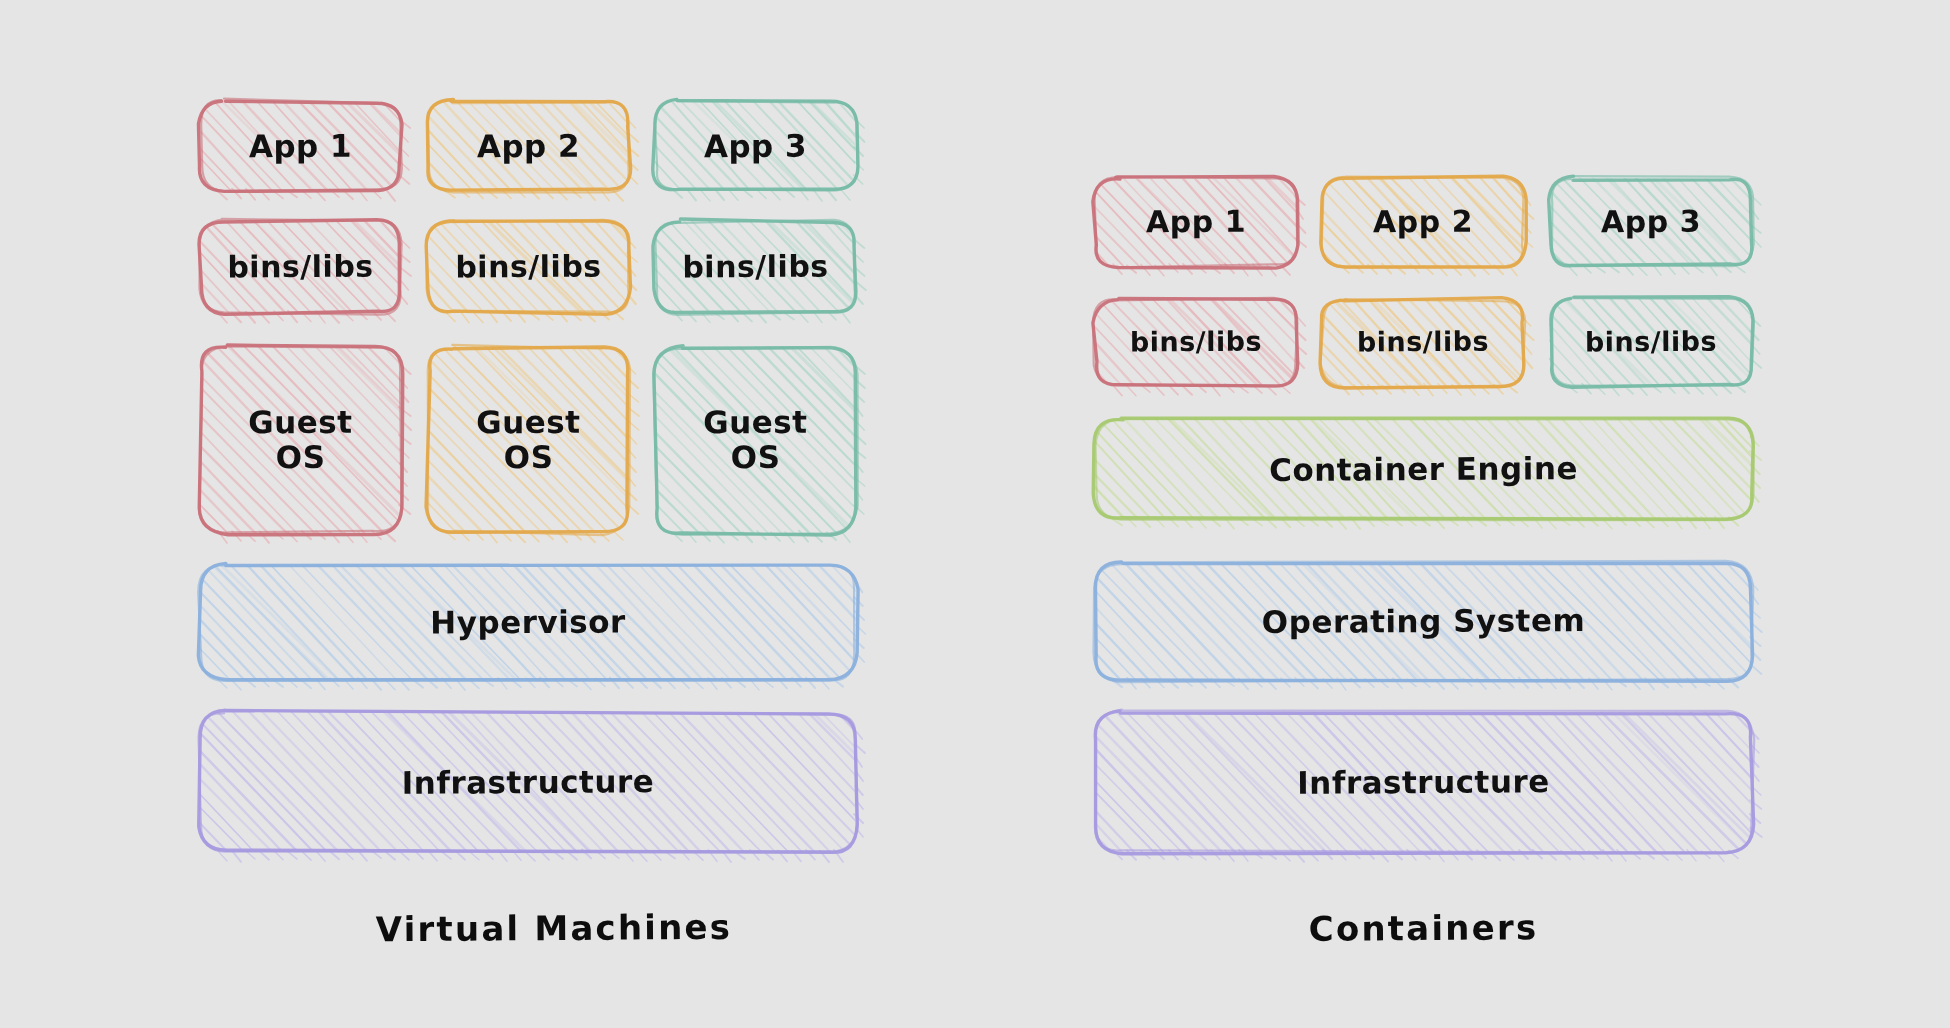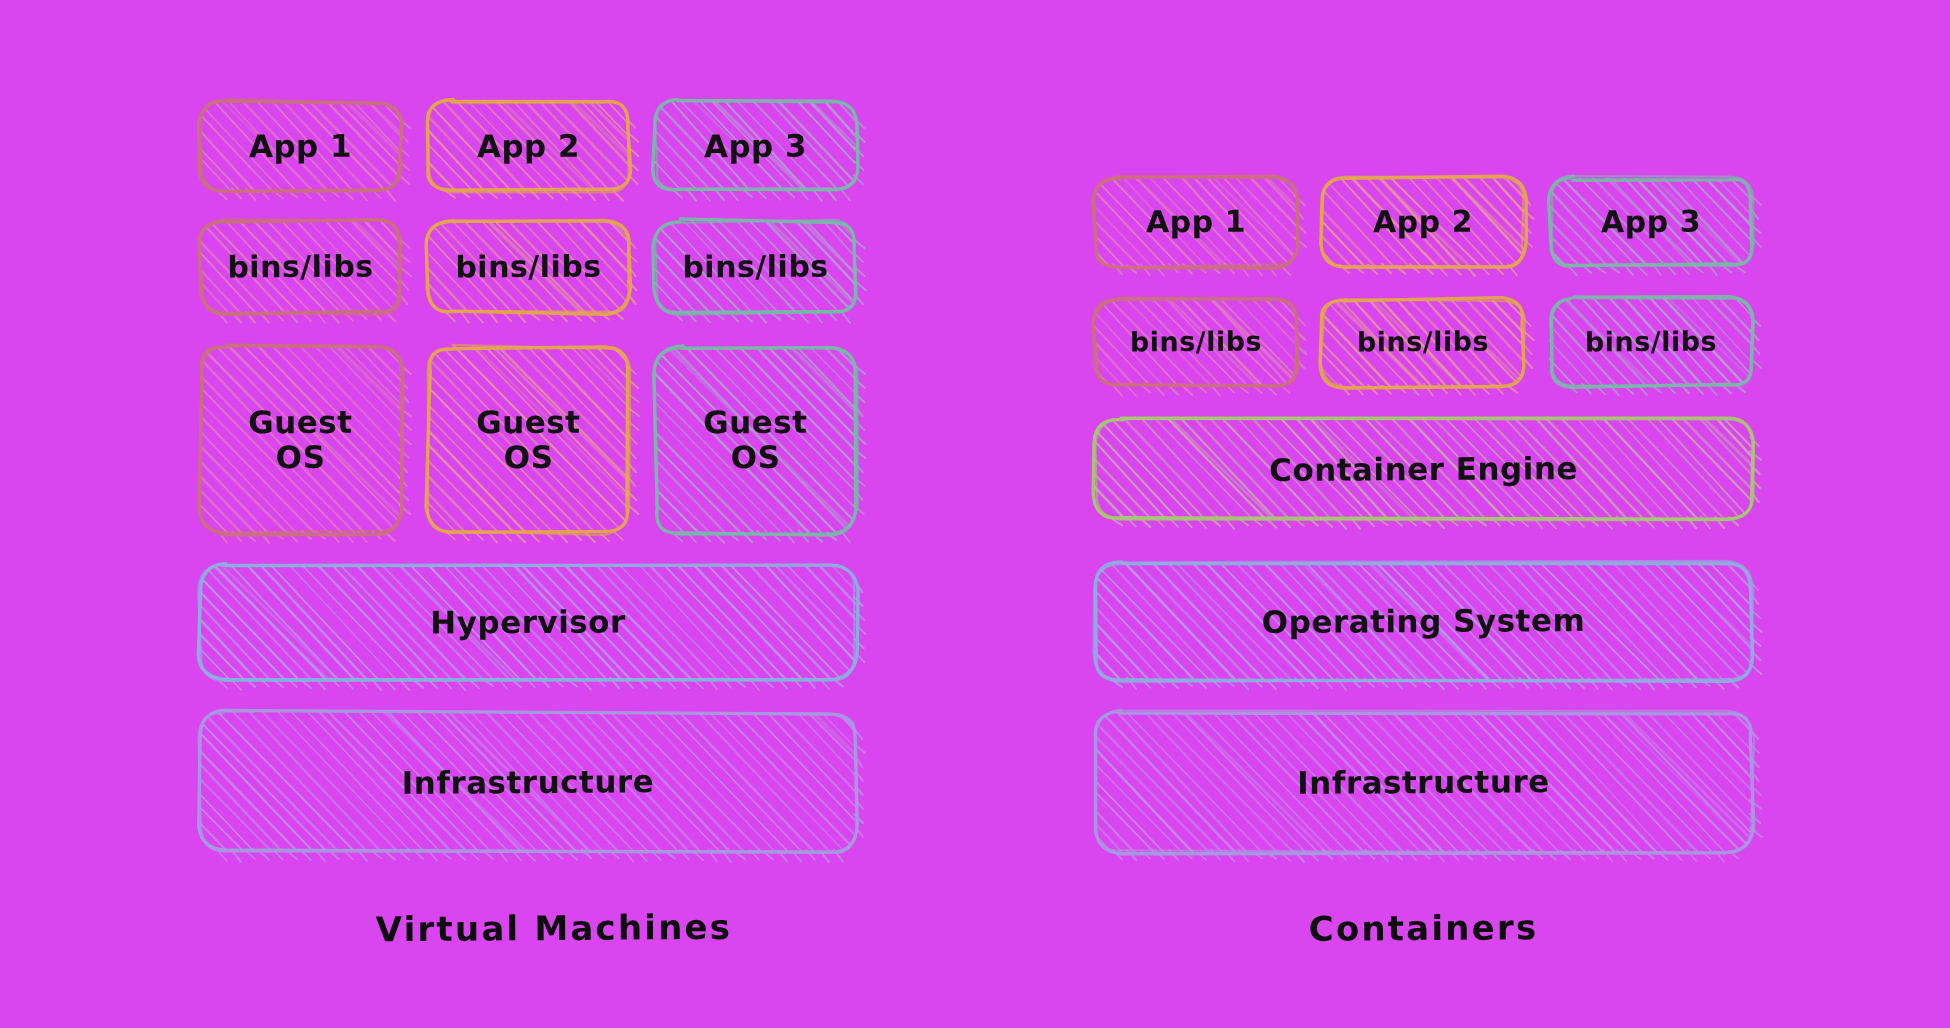--- a/index.html
+++ b/index.html
@@ -12,21 +12,21 @@
     width: 1950px;
     height: 1028px;
     overflow: hidden;
     font-family: "DejaVu Sans", sans-serif;
     position: relative;
   }
   #stage {
     position: relative;
     width: 1950px;
     height: 1028px;
-    background: #d946ef;
+    background: #e5e5e5;
   }
   #sketch {
     position: absolute;
     left: 0;
     top: 0;
     width: 1950px;
     height: 1028px;
     display: block;
   }
   .layer-label {

